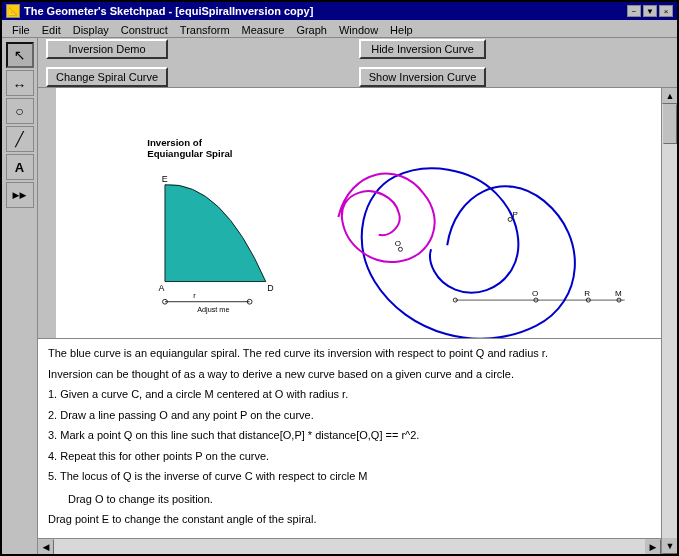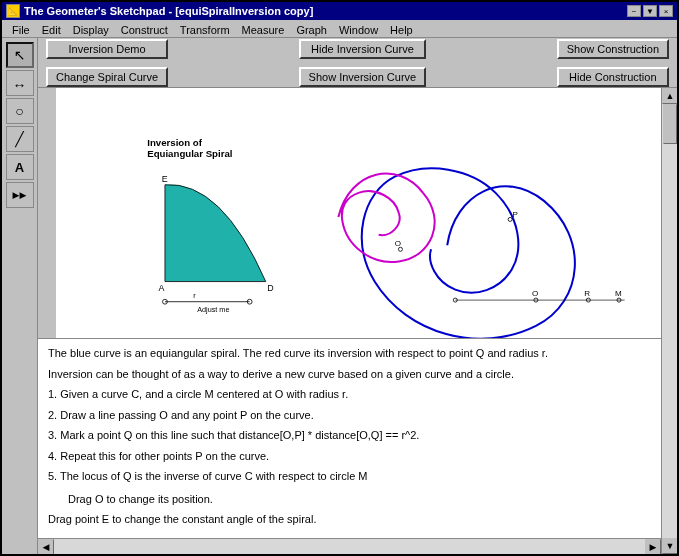--- a/index.html
+++ b/index.html
@@ -269,24 +269,20 @@
         <div class="btn-group">
           <button class="win-btn">Inversion Demo</button>
           <button class="win-btn">Change Spiral Curve</button>
         </div>
         <div class="spacer"></div>
         <div class="btn-group">
           <button class="win-btn">Hide Inversion Curve</button>
           <button class="win-btn">Show Inversion Curve</button>
         </div>
         <div class="spacer"></div>
-        <div class="btn-group">
-          <button class="win-btn">Show Construction</button>
-          <button class="win-btn">Hide Construction</button>
-        </div>
       </div>
 
       <div class="canvas-with-scroll">
         <div class="canvas-scroll-content">
 
           <div class="canvas-area" style="height: 310px; flex-shrink: 0;">
             <svg class="sketch" viewBox="0 0 620 310" xmlns="http://www.w3.org/2000/svg">
 
               <text x="48" y="72" font-size="12" font-weight="bold" font-family="Arial">Inversion of</text>
               <text x="48" y="86" font-size="12" font-weight="bold" font-family="Arial">Equiangular Spiral</text>

